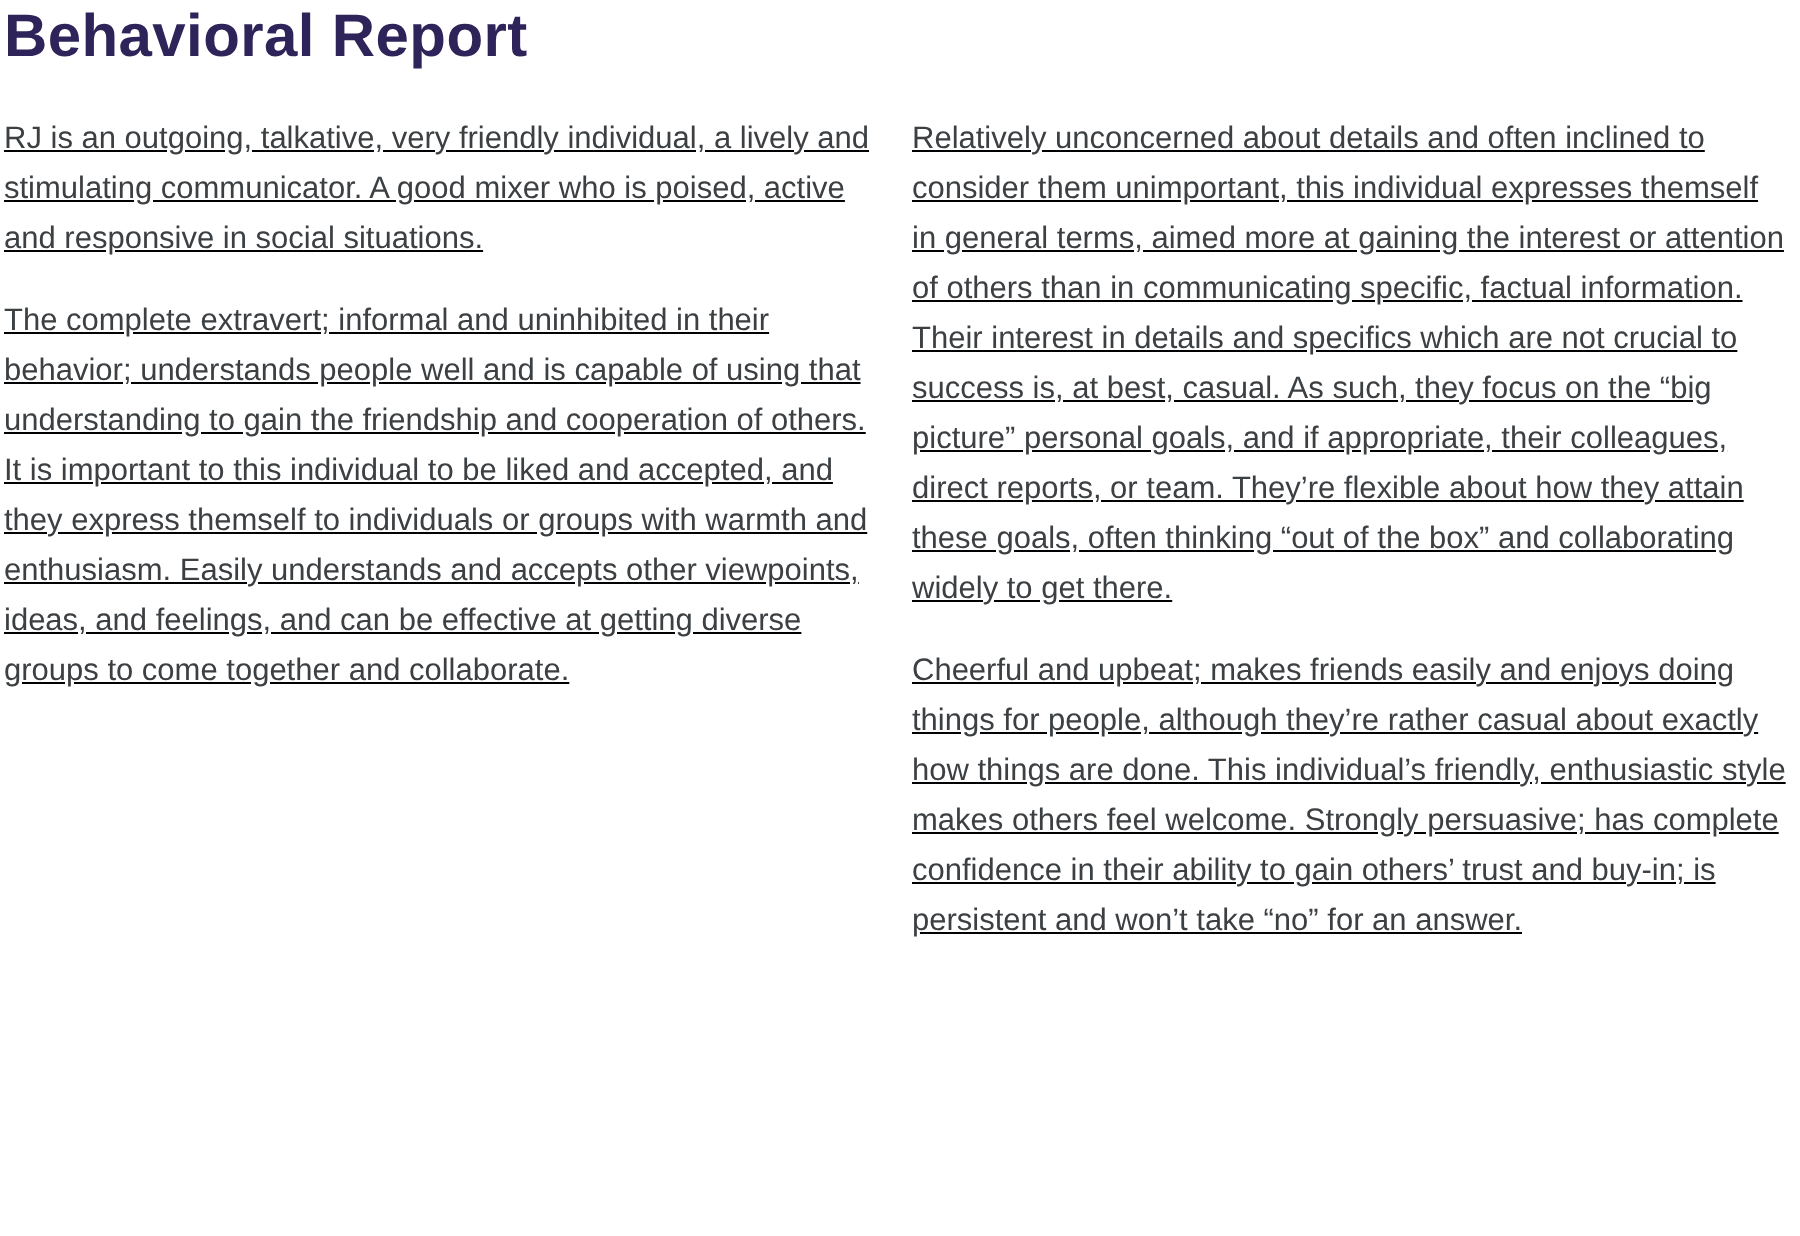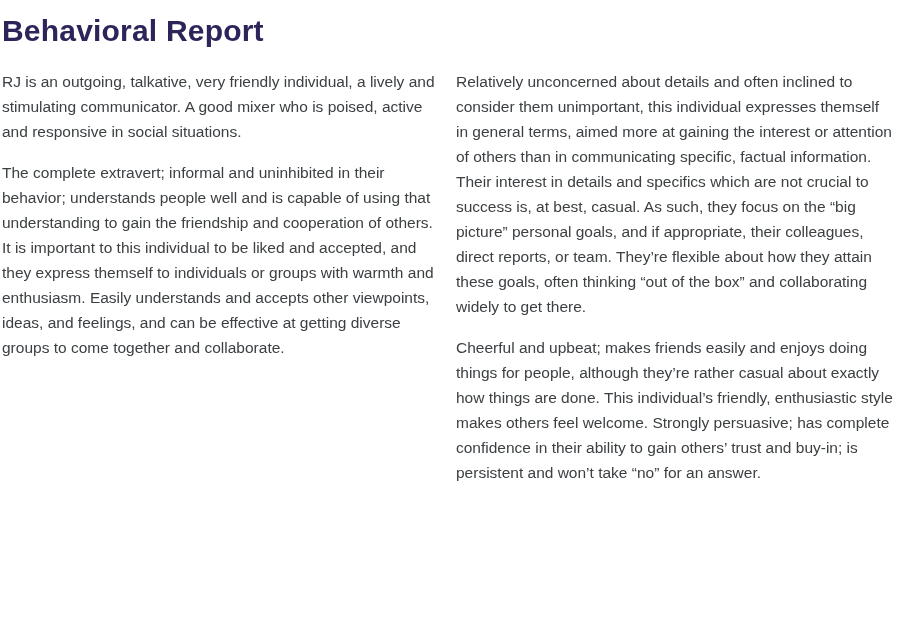--- a/index.html
+++ b/index.html
@@ -10,34 +10,35 @@
   body {
     width: 900px;
     height: 618px;
     overflow: hidden;
     font-family: "Liberation Sans", "DejaVu Sans", sans-serif;
   }
   .page {
     box-sizing: border-box;
     width: 900px;
     height: 480px;
-    padding: 12px 6px 0 2px;
+    padding: 0 6px 0 2px;
     background: var(--bg-color, #ffffff);
   }
   .page-title {
     margin: 0 0 20px 0;
     font-size: 30px;
     line-height: 37px;
     font-weight: 700;
     letter-spacing: 0.2px;
     color: var(--title-color, #2e2459);
   }
   .columns {
     display: flex;
     gap: 16px;
+    text-decoration: underline;
   }
   .col {
     flex: 1 1 0;
     min-width: 0;
   }
   .col p {
     margin: 0 0 16px 0;
     font-size: 15.5px;
     line-height: 25px;
     color: var(--body-color, #3c4043);

